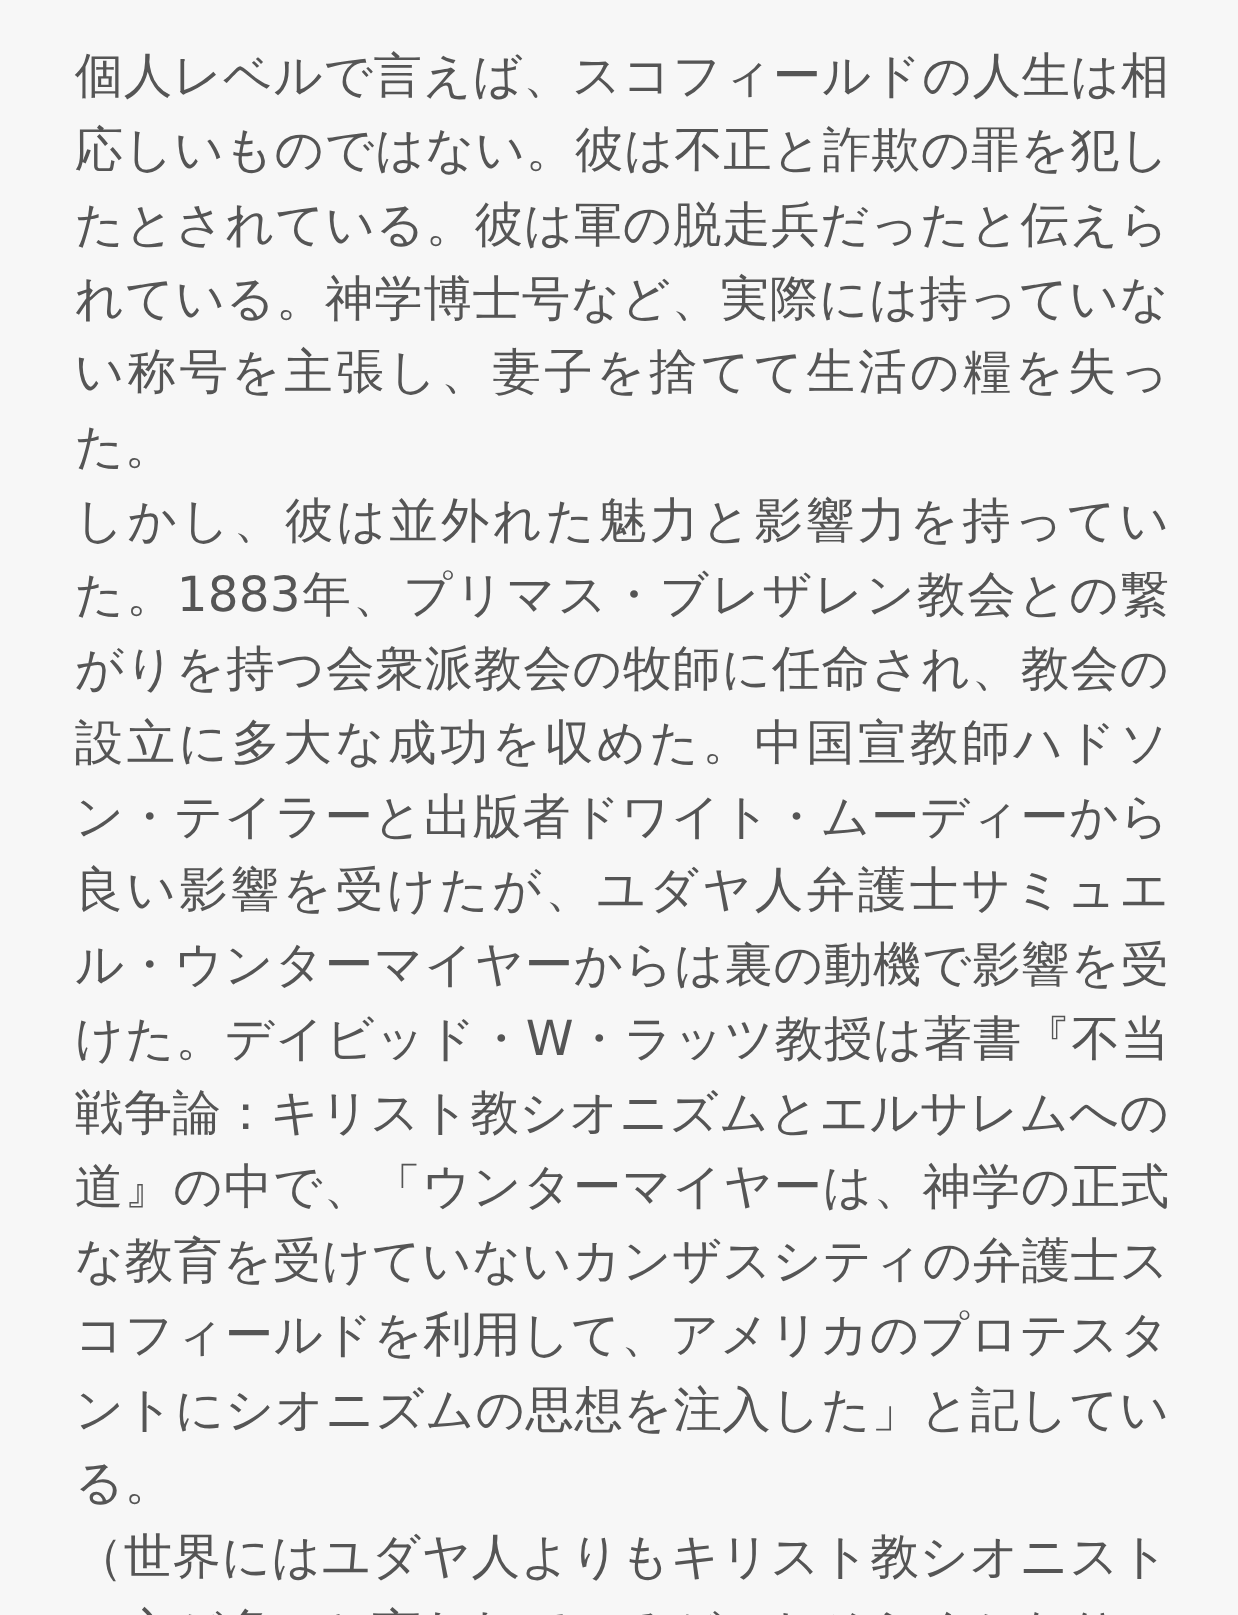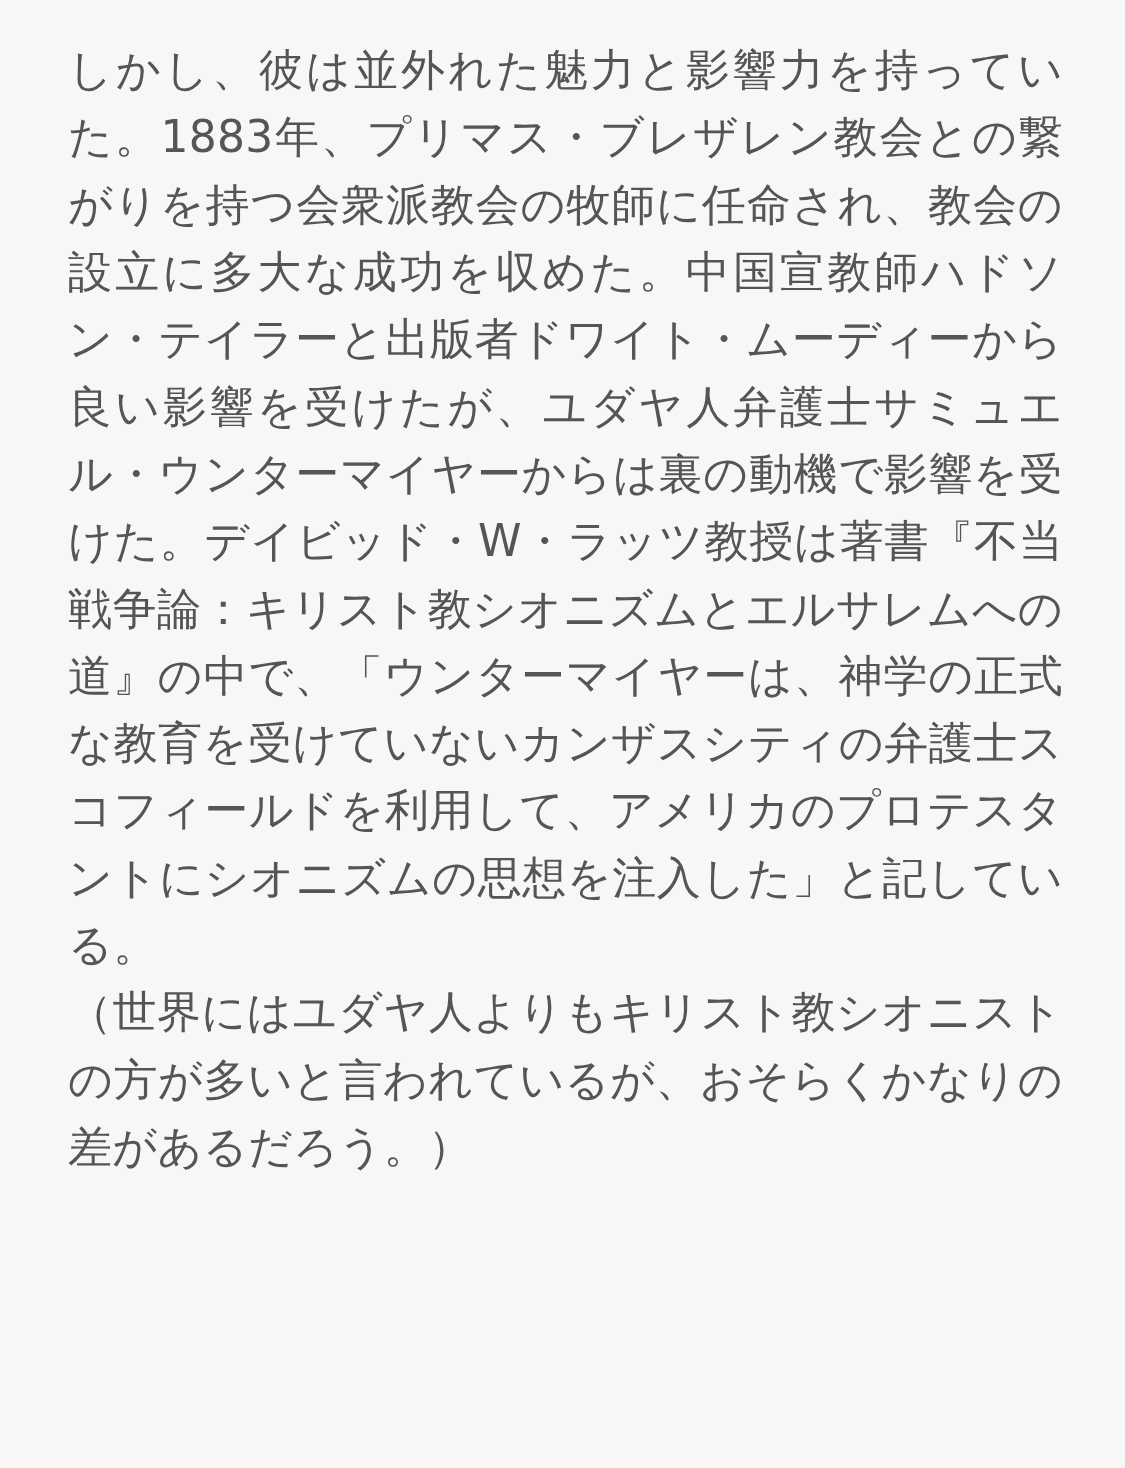--- a/index.html
+++ b/index.html
@@ -35,16 +35,17 @@
   }
   .para + .para {
     margin-top: 0;
   }
 </style>
 </head>
 <body>
 
 <div class="page">
   <div class="article">
+    <p class="para">個人レベルで言えば、スコフィールドの人生は相応しいものではない。彼は不正と詐欺の罪を犯したとされている。彼は軍の脱走兵だったと伝えられている。神学博士号など、実際には持っていない称号を主張し、妻子を捨てて生活の糧を失った。</p>
     <p class="para">しかし、彼は並外れた魅力と影響力を持っていた。1883年、プリマス・ブレザレン教会との繋がりを持つ会衆派教会の牧師に任命され、教会の設立に多大な成功を収めた。中国宣教師ハドソン・テイラーと出版者ドワイト・ムーディーから良い影響を受けたが、ユダヤ人弁護士サミュエル・ウンターマイヤーからは裏の動機で影響を受けた。デイビッド・W・ラッツ教授は著書『不当戦争論：キリスト教シオニズムとエルサレムへの道』の中で、「ウンターマイヤーは、神学の正式な教育を受けていないカンザスシティの弁護士スコフィールドを利用して、アメリカのプロテスタントにシオニズムの思想を注入した」と記している。</p>
     <p class="para">（世界にはユダヤ人よりもキリスト教シオニストの方が多いと言われているが、おそらくかなりの差があるだろう。）</p>
   </div>
 </div>
 
 </body></html>

